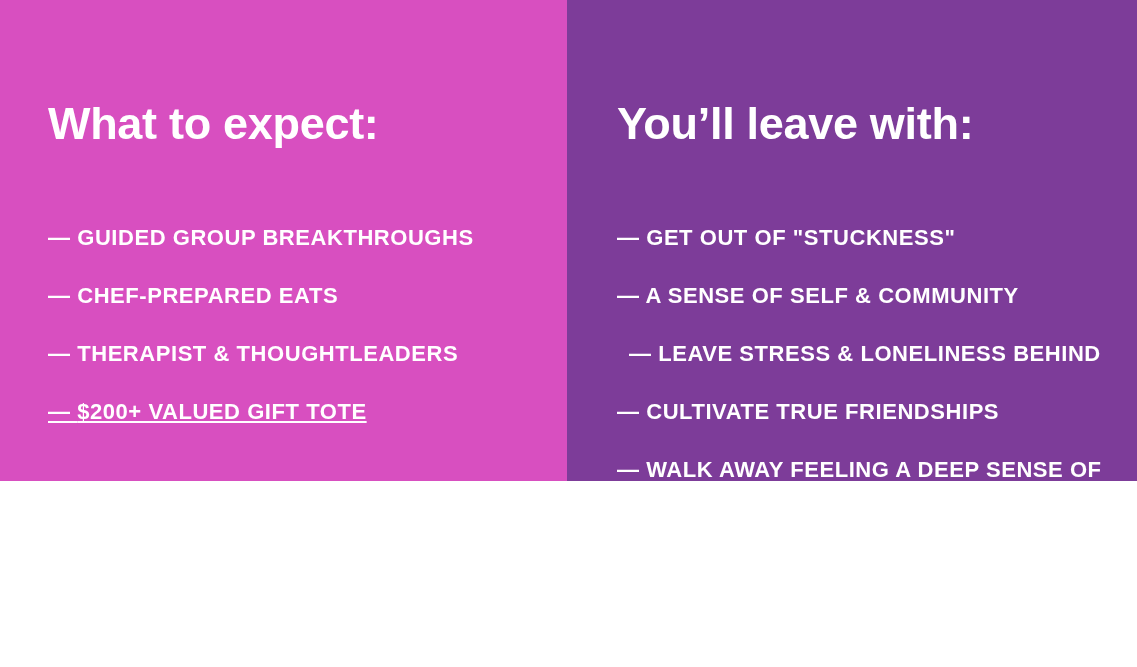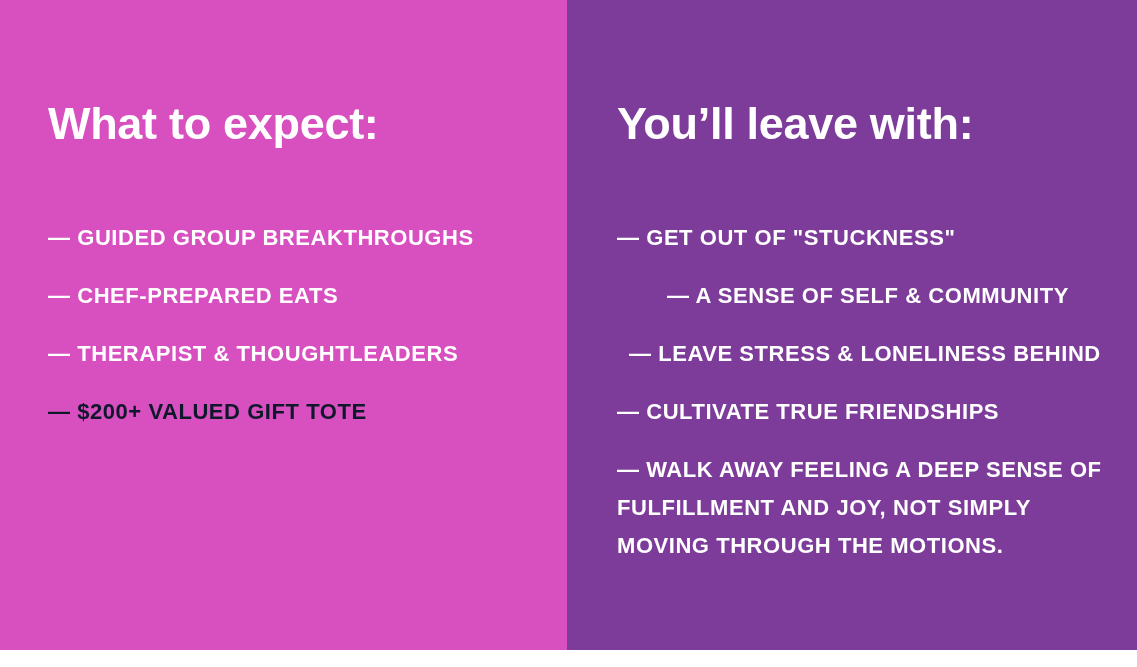--- a/index.html
+++ b/index.html
@@ -11,21 +11,21 @@
     width: 1137px;
     height: 667px;
     overflow: hidden;
     font-family: "Liberation Sans", sans-serif;
     background: #ffffff;
   }
 
   .panels {
     display: flex;
     width: 1137px;
-    height: 650px;
+    height: 481px;
   }
 
   .panel {
     height: 100%;
     box-sizing: border-box;
     position: relative;
   }
 
   .panel-left {
     width: 567px;
@@ -116,32 +116,32 @@
   <section class="panel panel-left" style="background: rgb(216, 79, 192);">
     <h2 class="panel-heading" style="color: rgb(255, 255, 255);">What to expect:</h2>
 
     <ul class="item-list">
       <li class="list-item" style="color: rgb(255, 255, 255);"><span class="dash">— </span><span>GUIDED GROUP BREAKTHROUGHS</span></li>
 
       <li class="list-item" style="color: rgb(255, 255, 255);"><span class="dash">— </span><span>CHEF-PREPARED EATS</span></li>
 
       <li class="list-item" style="color: rgb(255, 255, 255);"><span class="dash">— </span><span>THERAPIST &amp; THOUGHTLEADERS</span></li>
 
-      <li class="list-item" style="color: #0f172a;"><span class="dash">— </span><span>$200+ VALUED GIFT TOTE</span></li>
+      <li class="list-item" style="color: #ffffff; text-decoration: underline;"><span class="dash">— </span><span>$200+ VALUED GIFT TOTE</span></li>
 
     </ul>
   </section>
 
   <section class="panel panel-right" style="background: rgb(125, 60, 153);">
     <h2 class="panel-heading" style="color: rgb(255, 255, 255);">You’ll leave with:</h2>
 
     <ul class="item-list">
       <li class="list-item" style="color: rgb(255, 255, 255);"><span class="dash">— </span><span>GET OUT OF "STUCKNESS"</span></li>
 
-      <li class="list-item" style="color: rgb(255, 255, 255); text-align: center;"><span class="dash">— </span><span>A SENSE OF SELF &amp; COMMUNITY</span></li>
+      <li class="list-item" style="color: rgb(255, 255, 255);"><span class="dash">— </span><span>A SENSE OF SELF &amp; COMMUNITY</span></li>
 
       <li class="list-item" style="color: rgb(255, 255, 255); margin-left: 12px;"><span class="dash">— </span><span>LEAVE STRESS &amp; LONELINESS BEHIND</span></li>
 
       <li class="list-item" style="color: rgb(255, 255, 255);"><span class="dash">— </span><span>CULTIVATE TRUE FRIENDSHIPS</span></li>
 
       <li class="list-item multiline" style="color: rgb(255, 255, 255);"><span class="dash">— </span><span>WALK AWAY FEELING A DEEP SENSE OF FULFILLMENT AND JOY, NOT SIMPLY MOVING THROUGH THE MOTIONS.</span></li>
     </ul>
   </section>
 
   <div class="divider"></div>

